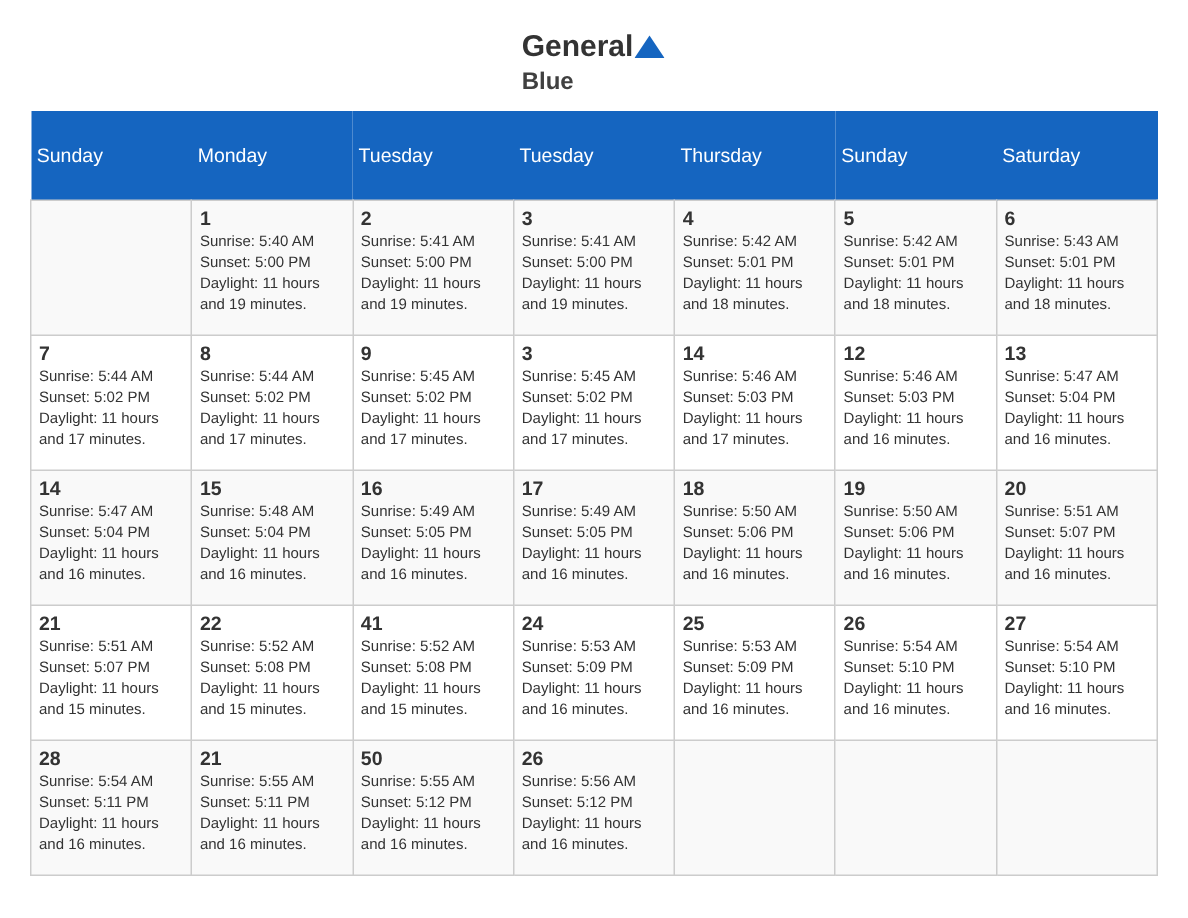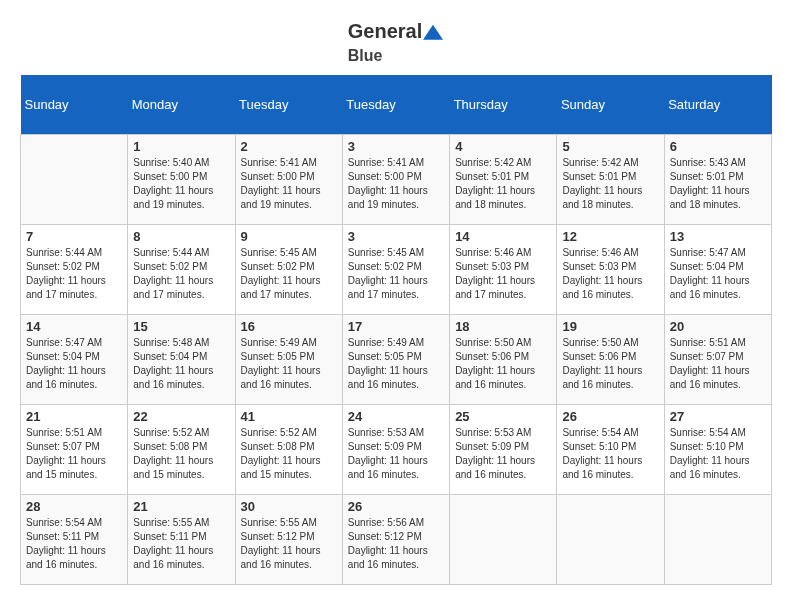--- a/index.html
+++ b/index.html
@@ -234,21 +234,21 @@
       <tr>
         <td>
           <span class="day-num">28</span>
           <div class="day-info">Sunrise: 5:54 AM<br>Sunset: 5:11 PM<br>Daylight: 11 hours and 16 minutes.</div>
         </td>
         <td>
           <span class="day-num">21</span>
           <div class="day-info">Sunrise: 5:55 AM<br>Sunset: 5:11 PM<br>Daylight: 11 hours and 16 minutes.</div>
         </td>
         <td>
-          <span class="day-num">30</span>
+          <span class="day-num">50</span>
           <div class="day-info">Sunrise: 5:55 AM<br>Sunset: 5:12 PM<br>Daylight: 11 hours and 16 minutes.</div>
         </td>
         <td>
           <span class="day-num">26</span>
           <div class="day-info">Sunrise: 5:56 AM<br>Sunset: 5:12 PM<br>Daylight: 11 hours and 16 minutes.</div>
         </td>
         <td class="empty-cell"></td>
         <td class="empty-cell"></td>
         <td class="empty-cell"></td>
       </tr>

